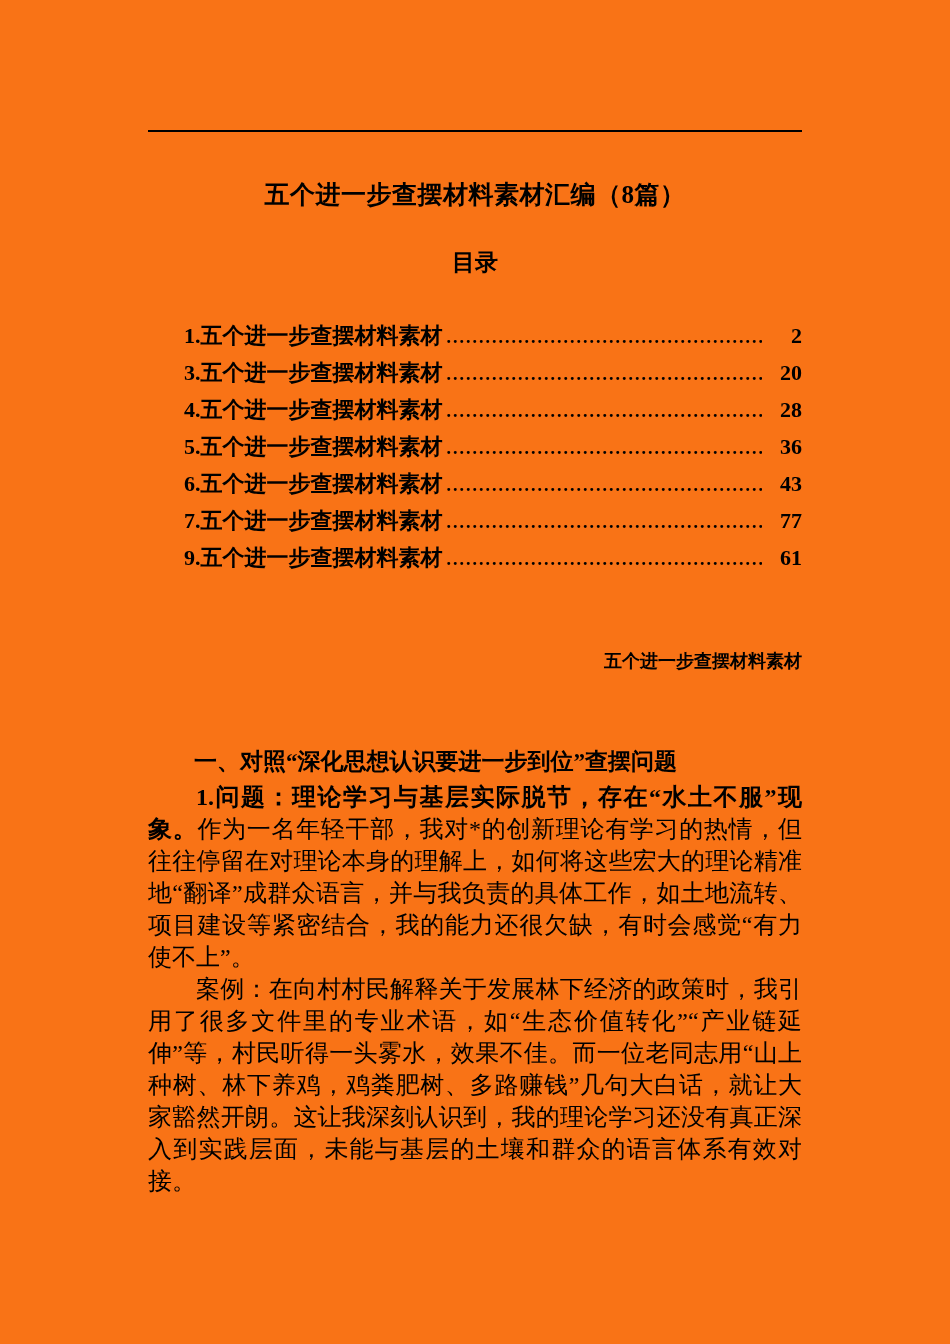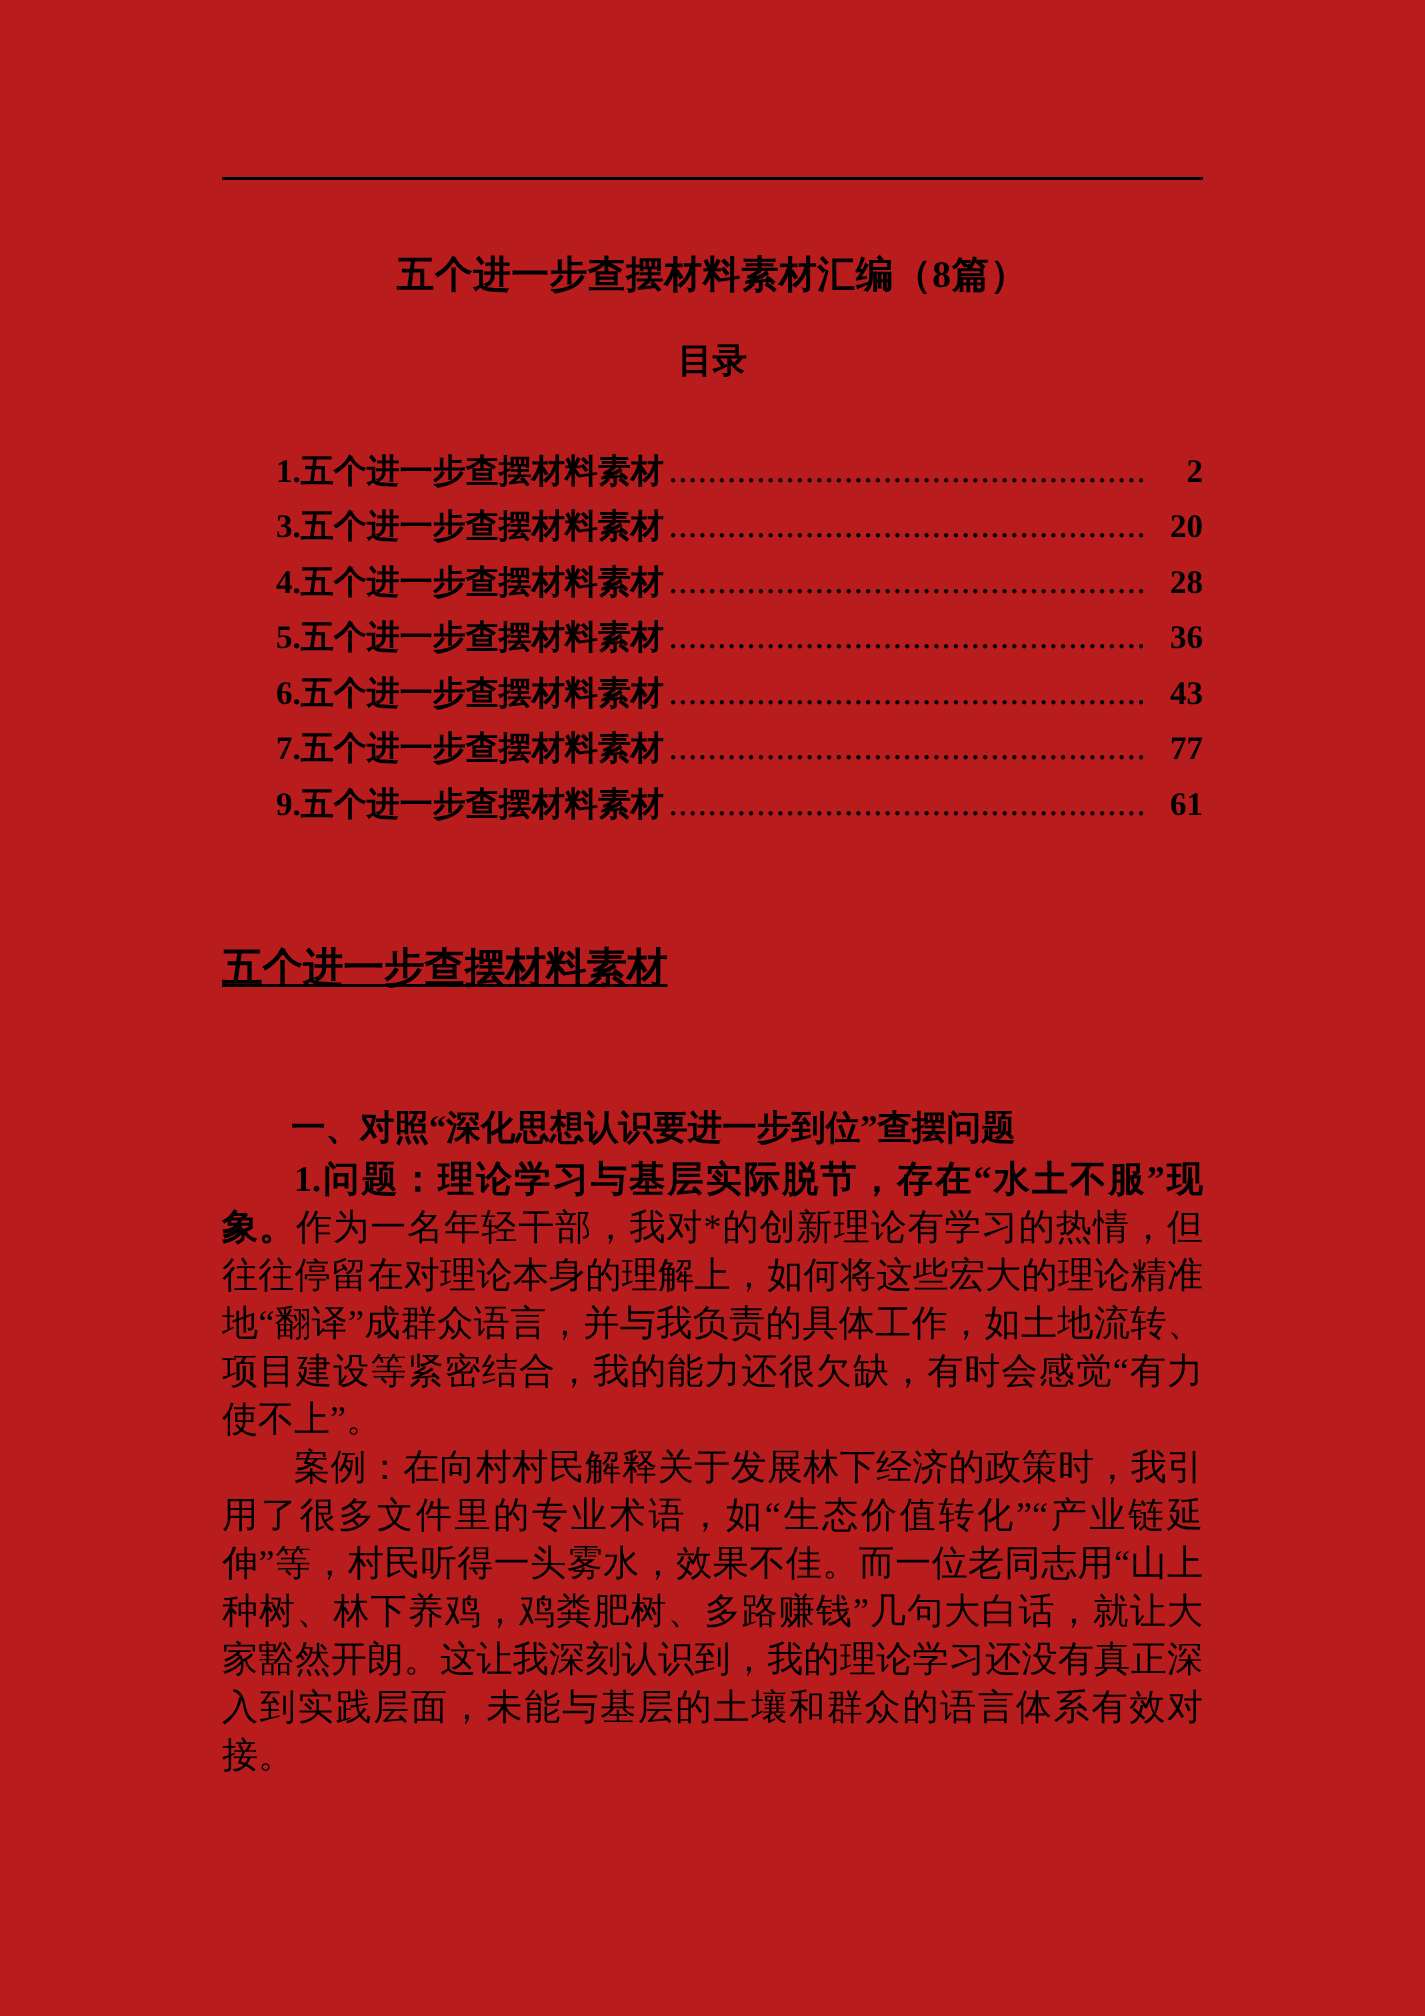--- a/index.html
+++ b/index.html
@@ -1,41 +1,41 @@
 <!DOCTYPE html>
 <html><head>
 <meta charset="utf-8">
 <style>
   * { margin: 0; padding: 0; box-sizing: border-box; }
   html, body { background: #888; }
   body { display: flex; justify-content: center; }
   .page {
     width: 950px;
     height: 1344px;
-    background: #b91c1c;
+    background: #f97316;
     color: #000000;
     font-family: "Liberation Serif", "DejaVu Serif", serif;
-    padding: 4px 148px;
+    padding: 16px 148px;
     overflow: hidden;
     position: relative;
   }
   .header-rule {
     margin-top: 114px;
     border-top: 2px solid #000;
     width: 100%;
   }
   .doc-title {
     margin-top: 46px;
     text-align: center;
     font-size: 25px;
     font-weight: 700;
     letter-spacing: 0.5px;
   }
   .toc-heading {
-    margin-top: 26px;
+    margin-top: 36px;
     text-align: center;
     font-size: 23px;
     font-weight: 700;
   }
   .toc {
     margin-top: 40px;
   }
   .toc-entry {
     display: flex;
     align-items: baseline;
@@ -57,24 +57,23 @@
     content: "..........................................................................................................................";
     letter-spacing: 2px;
   }
   .toc-page {
     min-width: 36px;
     text-align: right;
     white-space: nowrap;
   }
   .section-title {
     margin-top: 72px;
-    text-align: left;
-    font-size: 27px;
+    text-align: right;
+    font-size: 18px;
     font-weight: 700;
-    text-decoration: underline;
   }
   .body-heading {
     margin-top: 70px;
     font-size: 23px;
     font-weight: 700;
     text-indent: 2em;
     line-height: 38px;
   }
   .body-para {
     font-size: 24px;

